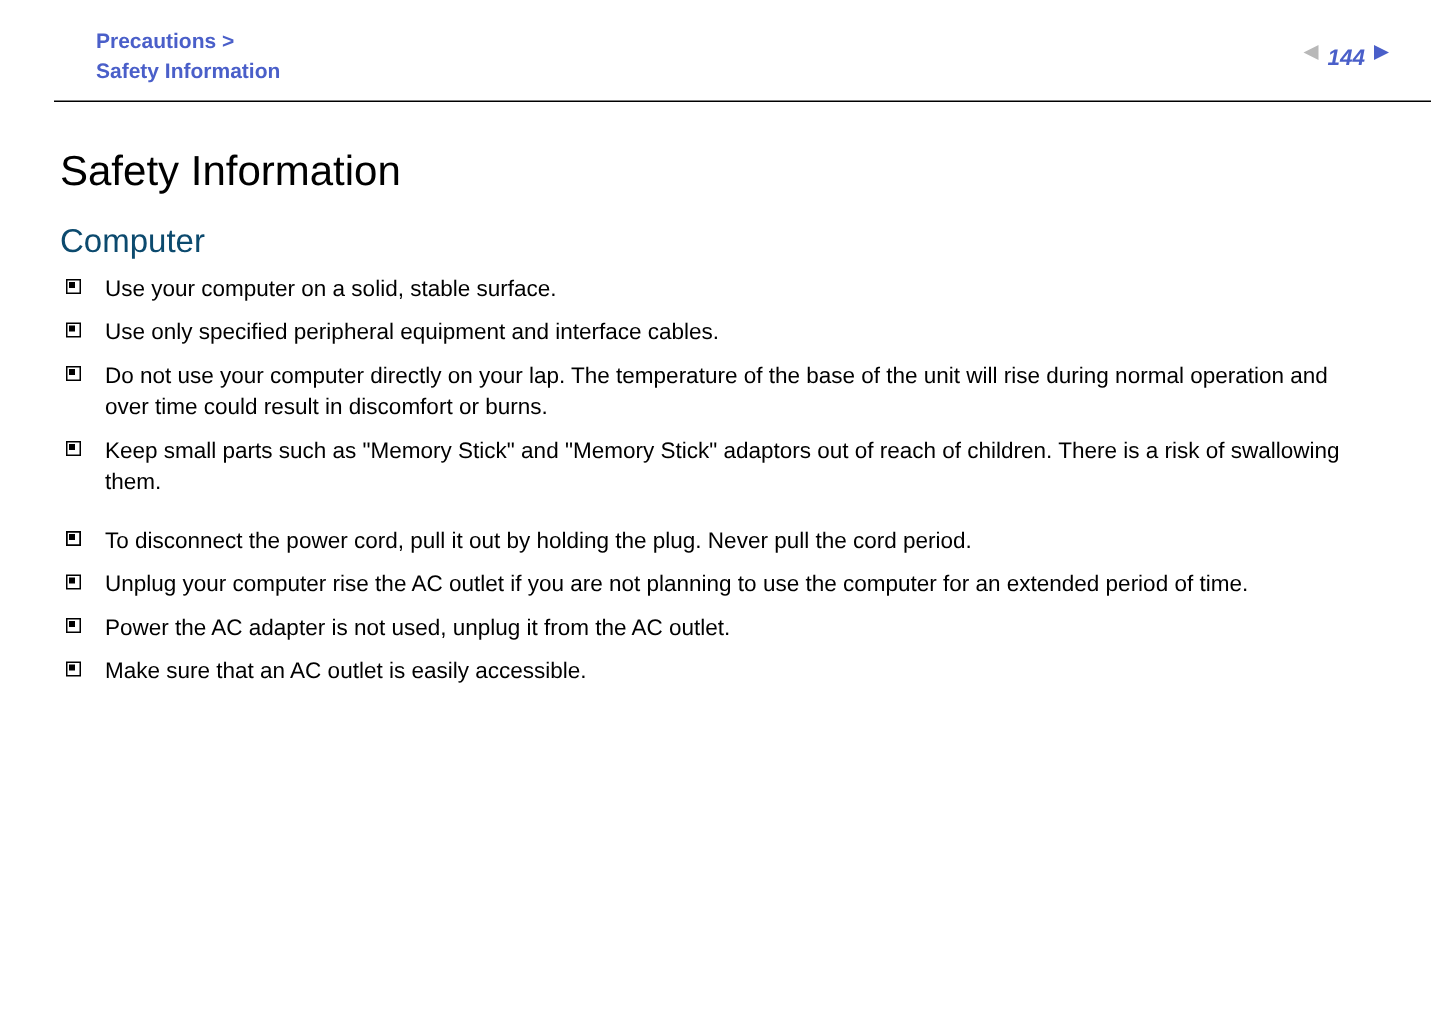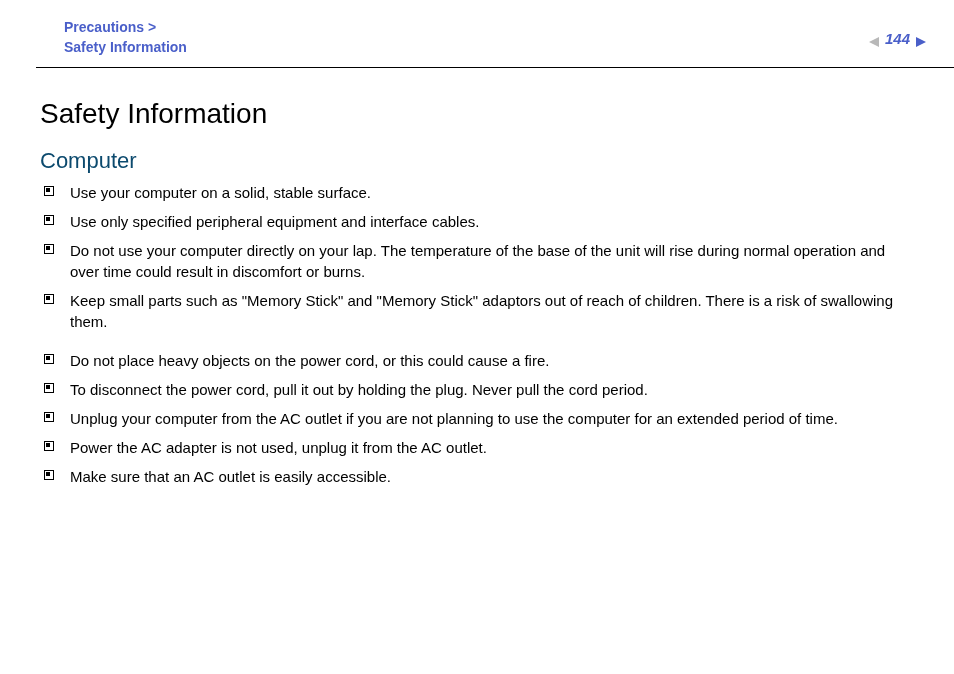--- a/index.html
+++ b/index.html
@@ -20,21 +20,21 @@
     margin-left: 36px;
   }
   .breadcrumb {
     color: #4a5fc9;
     font-weight: bold;
     font-size: 14px;
     line-height: 1.4;
   }
   .page-nav {
     display: flex;
-    align-items: flex-end;
+    align-items: flex-start;
     gap: 6px;
     padding-top: 12px;
   }
   .page-number {
     color: #4a5fc9;
     font-weight: bold;
     font-style: italic;
     font-size: 15px;
   }
   .arrow-left, .arrow-right {
@@ -117,19 +117,19 @@
 
   <h2>Computer</h2>
   <ul>
     <li><span class="bullet"></span><span>Use your computer on a solid, stable surface.</span></li>
     <li><span class="bullet"></span><span>Use only specified peripheral equipment and interface cables.</span></li>
     <li><span class="bullet"></span><span>Do not use your computer directly on your lap. The temperature of the base of the unit will rise during normal operation and over time could result in discomfort or burns.</span></li>
     <li><span class="bullet"></span><span>Keep small parts such as "Memory Stick" and "Memory Stick" adaptors out of reach of children. There is a risk of swallowing them.</span></li>
   </ul>
 
   <ul>
-    <li><span class="bullet"></span><span>Do not place heavy objects on the power cord, or this could cause a fire.</span></li>
+    <li><span class="bullet"></span></li>
     <li><span class="bullet"></span><span>To disconnect the power cord, pull it out by holding the plug. Never pull the cord period.</span></li>
-    <li><span class="bullet"></span><span>Unplug your computer from the AC outlet if you are not planning to use the computer for an extended period of time.</span></li>
+    <li><span class="bullet"></span><span>Unplug your computer rise the AC outlet if you are not planning to use the computer for an extended period of time.</span></li>
     <li><span class="bullet"></span><span>Power the AC adapter is not used, unplug it from the AC outlet.</span></li>
     <li><span class="bullet"></span><span>Make sure that an AC outlet is easily accessible.</span></li>
   </ul>
 </div>
 
 </body></html>

